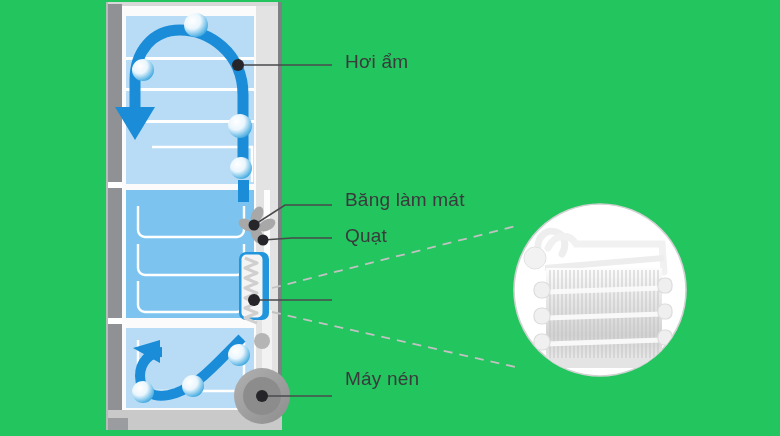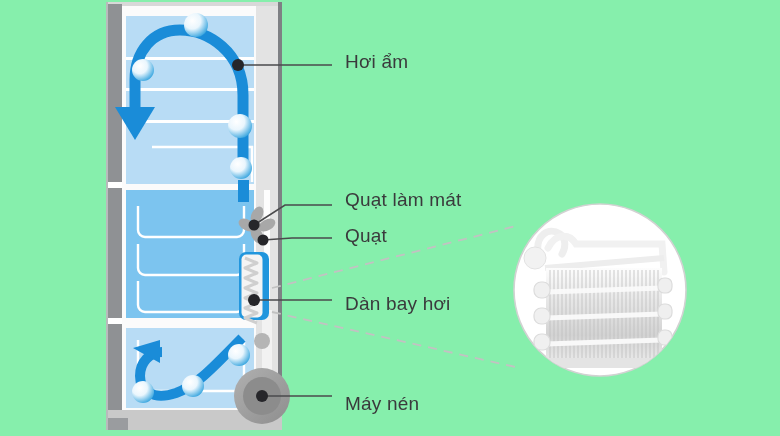--- a/index.html
+++ b/index.html
@@ -8,21 +8,21 @@
     padding: 0;
     background: #ffffff;
   }
   body {
     font-family: "Liberation Sans", sans-serif;
   }
   #stage {
     position: relative;
     width: 780px;
     height: 436px;
-    background: #86efac;
+    background: #22c55e;
     overflow: hidden;
   }
   #diagram-svg {
     position: absolute;
     left: 0;
     top: 0;
     width: 780px;
     height: 436px;
     display: block;
   }
@@ -32,21 +32,21 @@
     font-size: 19px;
     color: #3a3a3c;
     white-space: nowrap;
     letter-spacing: 0.2px;
     line-height: 1;
   }
   #label-hoi-am    { left: 345px; top: 52px; }
   #label-quat      { left: 345px; top: 190px; }
   #label-bang      { left: 345px; top: 226px; }
   #label-dan       { left: 345px; top: 294px; }
-  #label-may-nen   { left: 345px; top: 394px; }
+  #label-may-nen   { left: 345px; top: 369px; }
 </style>
 </head>
 <body>
 
 <div id="stage">
 
   <svg id="diagram-svg" viewBox="0 0 780 436">
     <defs>
       <radialGradient id="bubbleGrad" cx="35%" cy="32%" r="72%">
         <stop offset="0%" stop-color="#ffffff"></stop>
@@ -233,18 +233,17 @@
           <rect x="658" y="304" width="14" height="15" rx="6"></rect>
           <rect x="658" y="330" width="14" height="15" rx="6"></rect>
         </g>
 
         <rect x="546" y="358" width="116" height="10" fill="#e4e4e4"></rect>
       </g>
     </g>
   </svg>
 
   <div class="label-text" id="label-hoi-am">Hơi ẩm</div>
-  <div class="label-text" id="label-quat">Quạt làm mát</div>
+  <div class="label-text" id="label-quat">Băng làm mát</div>
   <div class="label-text" id="label-bang">Quạt</div>
-  <div class="label-text" id="label-dan">Dàn bay hơi</div>
   <div class="label-text" id="label-may-nen">Máy nén</div>
 
 </div>
 
 </body></html>

